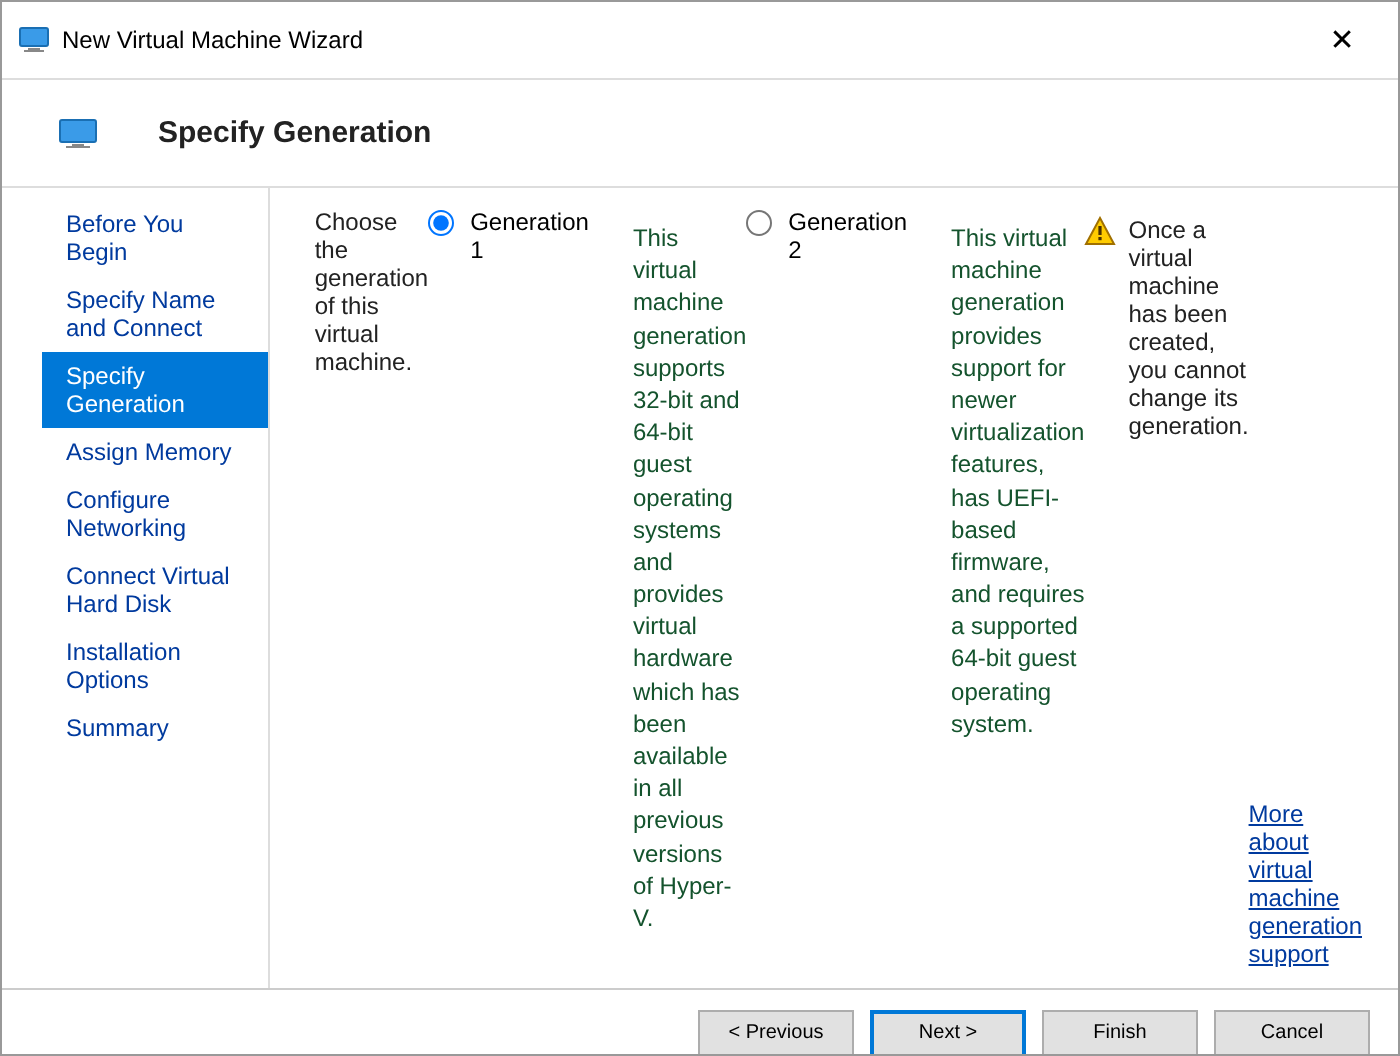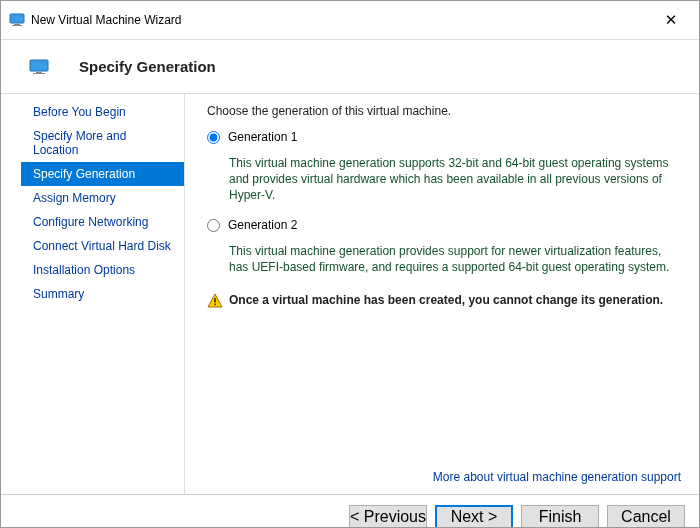--- a/index.html
+++ b/index.html
@@ -49,57 +49,57 @@
   }
   .sidebar .step.indent { padding-left: 12px; }
   .sidebar .step.active {
     background: #0078d7;
     color: #fff;
   }
   .content {
     flex: 1;
     padding: 10px 18px 10px 22px;
     display: flex;
-    flex-direction: column;
+    flex-direction: row;
   }
   .prompt { color: #222; margin-bottom: 12px; }
   .option { display: flex; align-items: flex-start; margin-bottom: 4px; }
   .option input[type=radio] { margin-top: 1px; margin-right: 8px; }
   .option .optlabel { color: #000; }
   .desc {
     color: #14532d;
     margin: 7px 0 14px 22px;
     line-height: 1.35;
   }
   .warnrow { display: flex; align-items: flex-start; margin-top: 4px; }
   .warnrow .warnicon { width: 16px; height: 16px; margin-right: 6px; flex-shrink: 0; }
-  .warnrow .warntext { color: #222; font-weight: bold; }
+  .warnrow .warntext { color: #222; }
   .link {
     color: #003a9e;
+    text-decoration: underline;
     cursor: pointer;
     margin-top: auto;
     padding-top: 10px;
     font-size: 12px;
-    text-align: right;
   }
   .footer {
     height: 44px;
     border-top: 1px solid #ccc;
     display: flex;
     justify-content: flex-end;
     align-items: center;
     padding: 0 14px;
     gap: 8px;
   }
   .btn {
     min-width: 78px;
     height: 24px;
     border: 1px solid #adadad;
     background: #e1e1e1;
-    font-size: 16px;
+    font-size: 10px;
     cursor: pointer;
   }
   .btn.default {
     border: 2px solid #0078d7;
     background: #e1e1e1;
   }
 </style>
 </head>
 <body>
 
@@ -119,21 +119,21 @@
     <rect x="7" y="13" width="6" height="1" fill="#888"></rect>
     <rect x="4" y="14" width="12" height="1" fill="#888"></rect>
   </svg>
   <div class="htitle">Specify Generation</div>
 </div>
 
 <div class="body">
 
   <div class="sidebar">
     <div class="step">Before You Begin</div>
-    <div class="step">Specify More and Location</div>
+    <div class="step">Specify Name and Connect</div>
     <div class="step active">Specify Generation</div>
     <div class="step">Assign Memory</div>
     <div class="step">Configure Networking</div>
     <div class="step">Connect Virtual Hard Disk</div>
     <div class="step indent">Installation Options</div>
     <div class="step">Summary</div>
   </div>
 
   <div class="content">
     <div class="prompt">Choose the generation of this virtual machine.</div>

